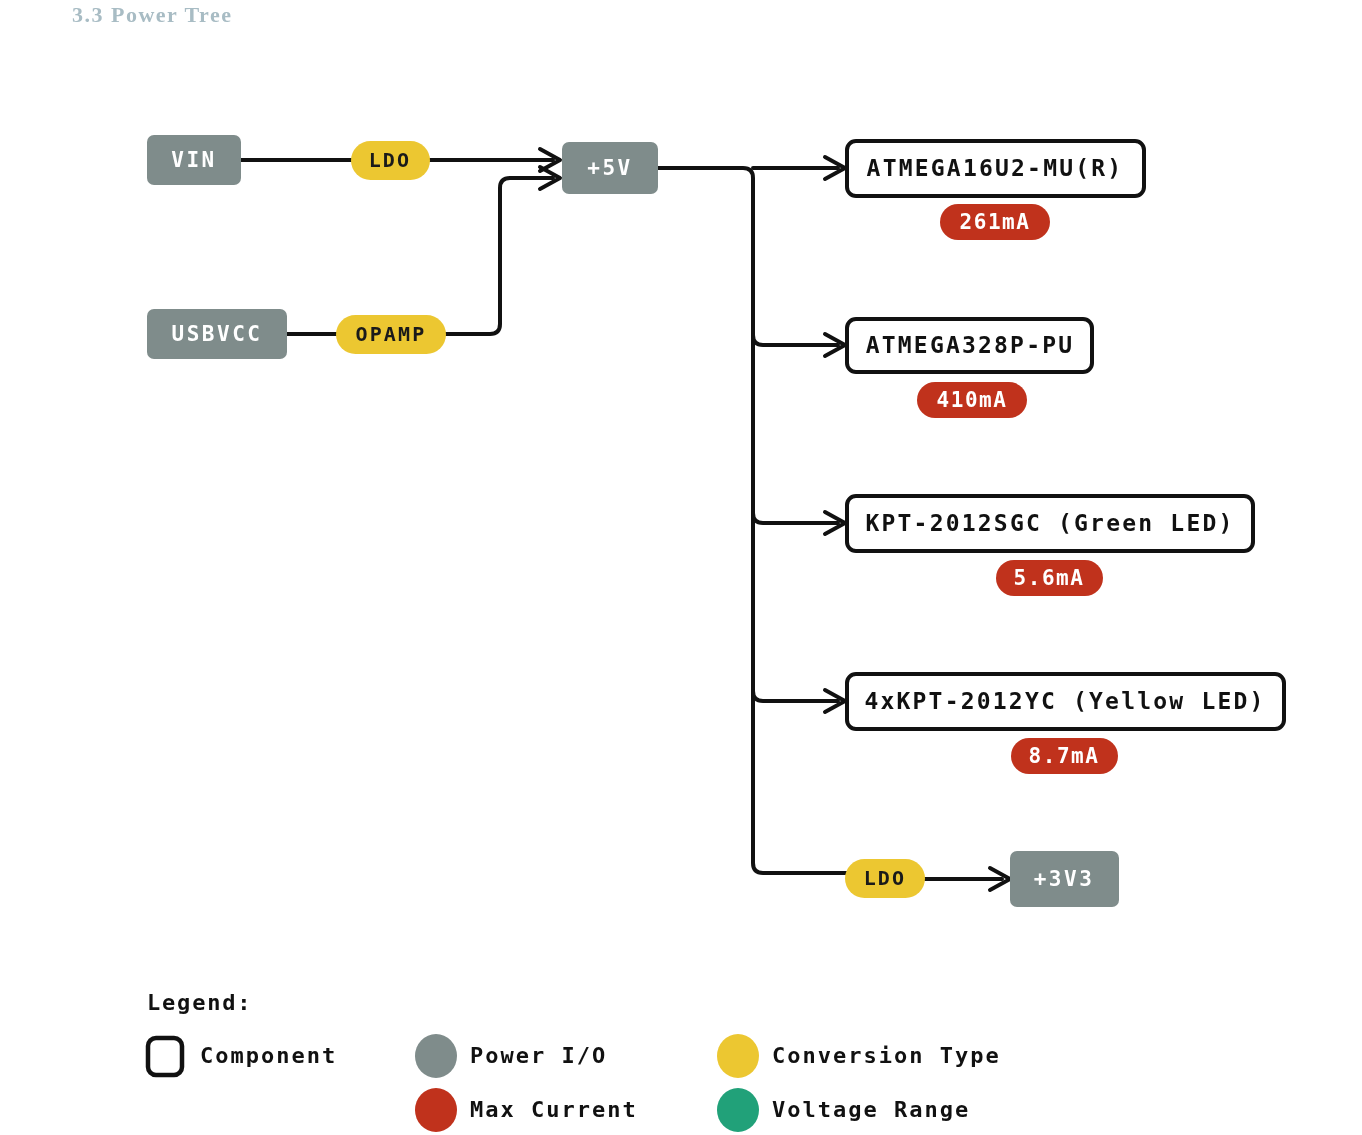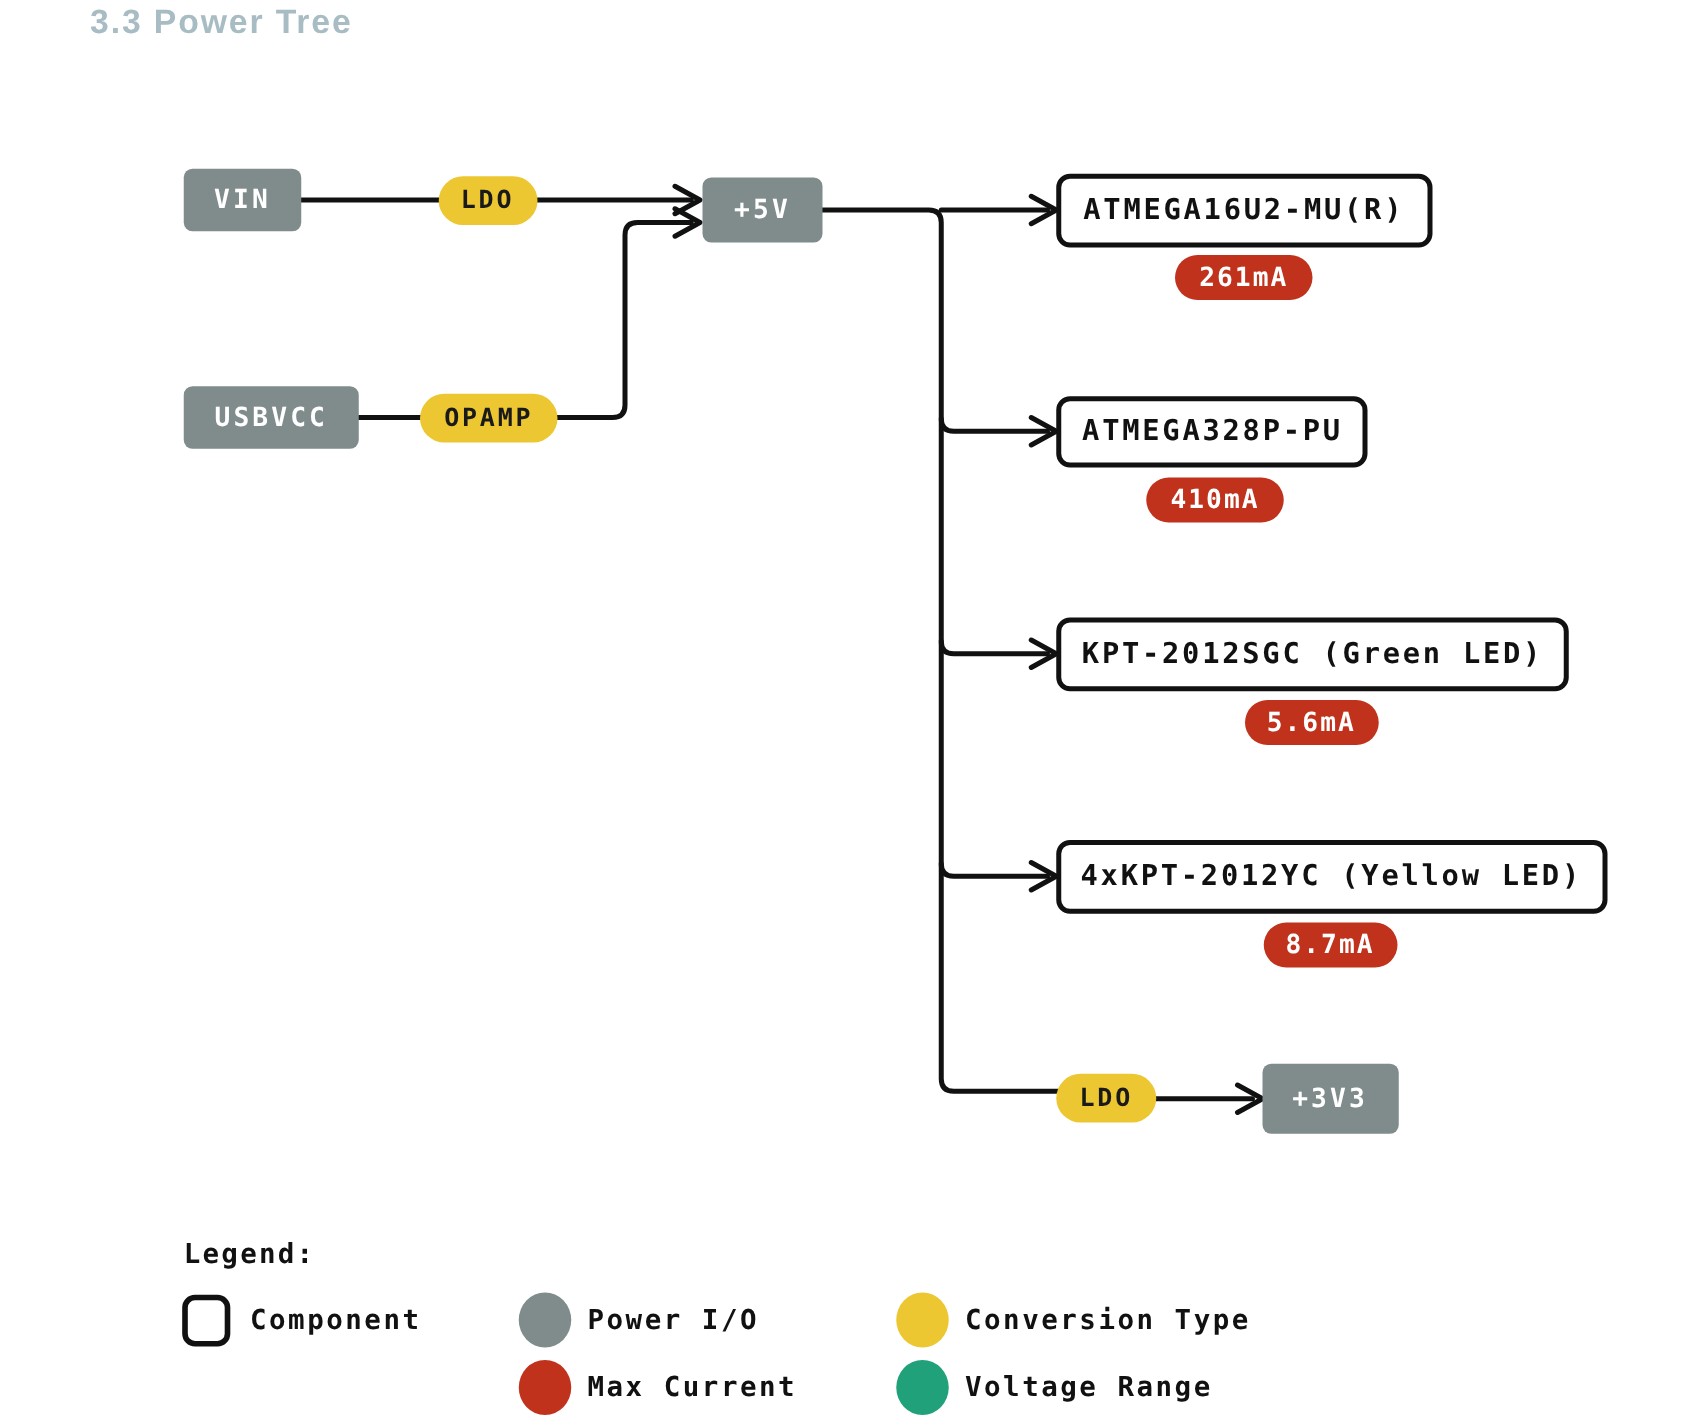--- a/index.html
+++ b/index.html
@@ -13,25 +13,25 @@
     height: 1135px;
     position: relative;
     overflow: hidden;
     font-family: "DejaVu Sans Mono", "Liberation Mono", monospace;
   }
 
   #page-title {
     position: absolute;
     left: 72px;
     top: 2px;
-    font-size: 27px;
+    font-size: 22px;
     font-weight: bold;
     letter-spacing: 1.5px;
     color: #a8bcc4;
-    font-family: Liberation Sans, sans-serif;
+    font-family: Liberation Serif, serif;
     white-space: pre;
   }
 
   #diagram {
     position: absolute;
     left: 0;
     top: 0;
   }
 
   .wire {

